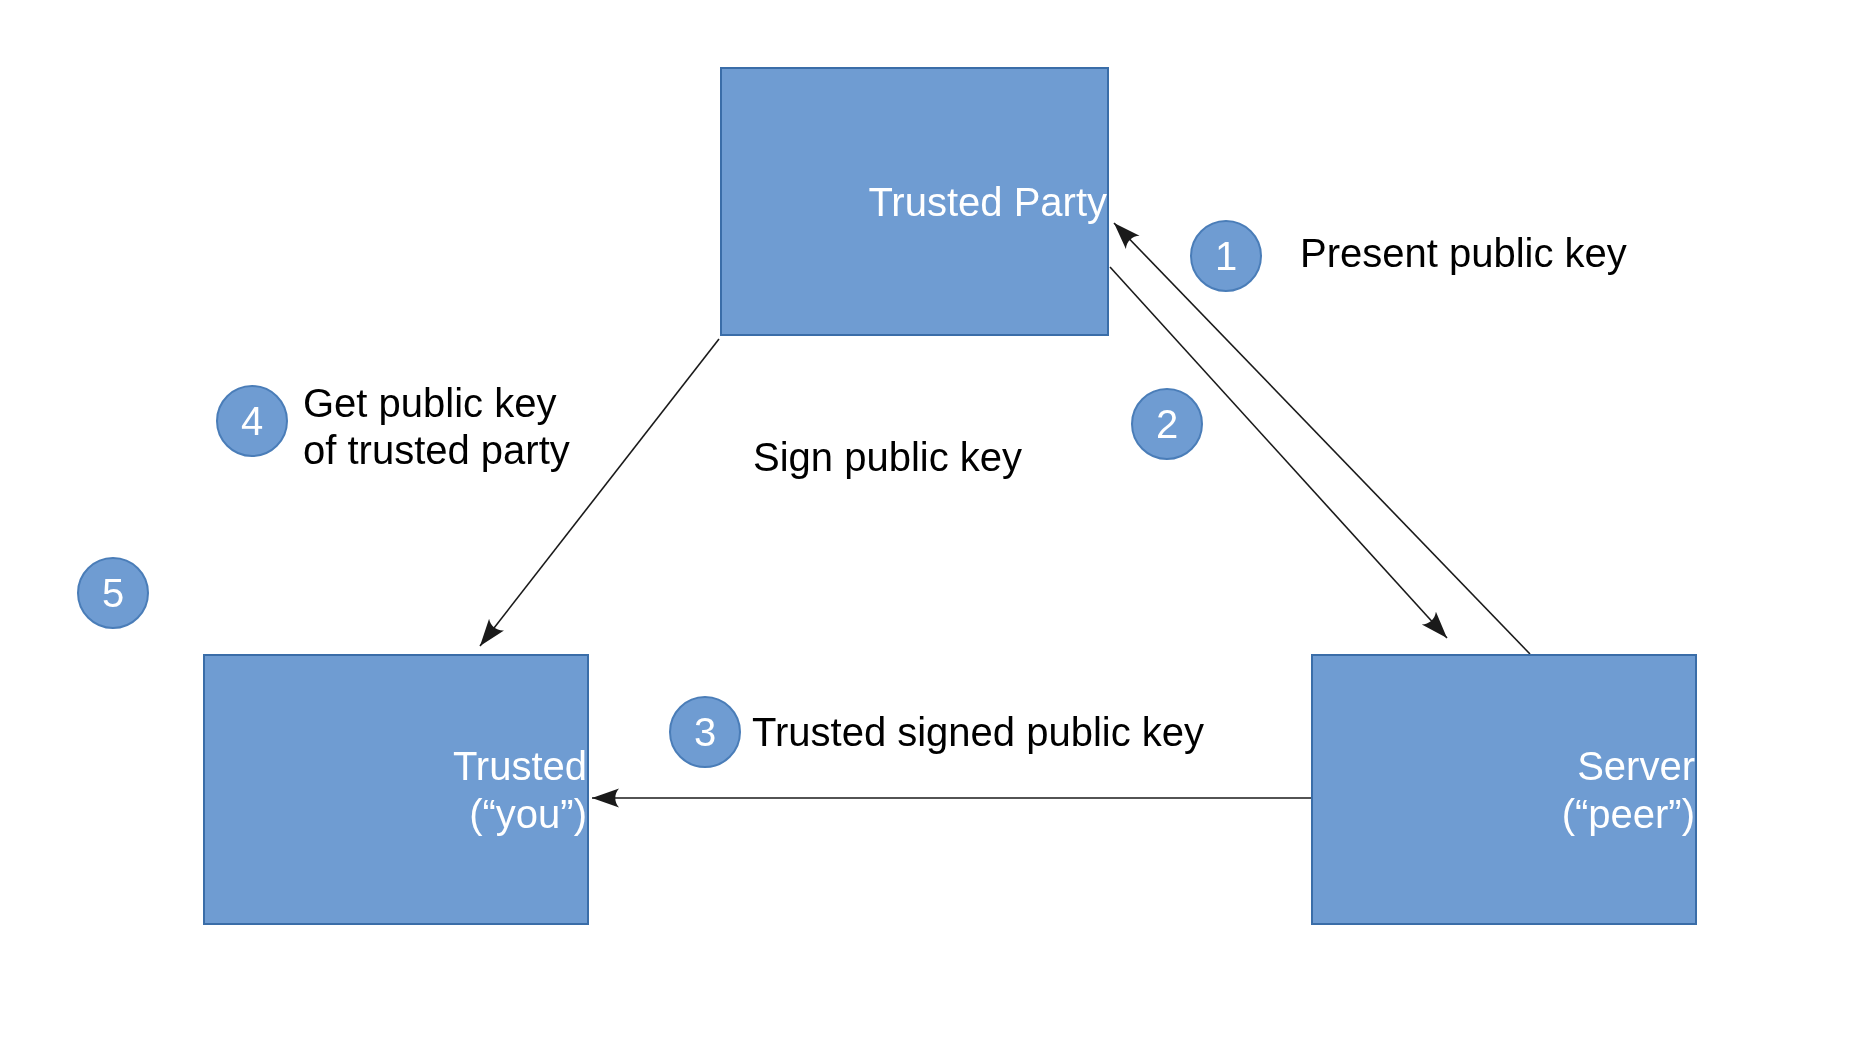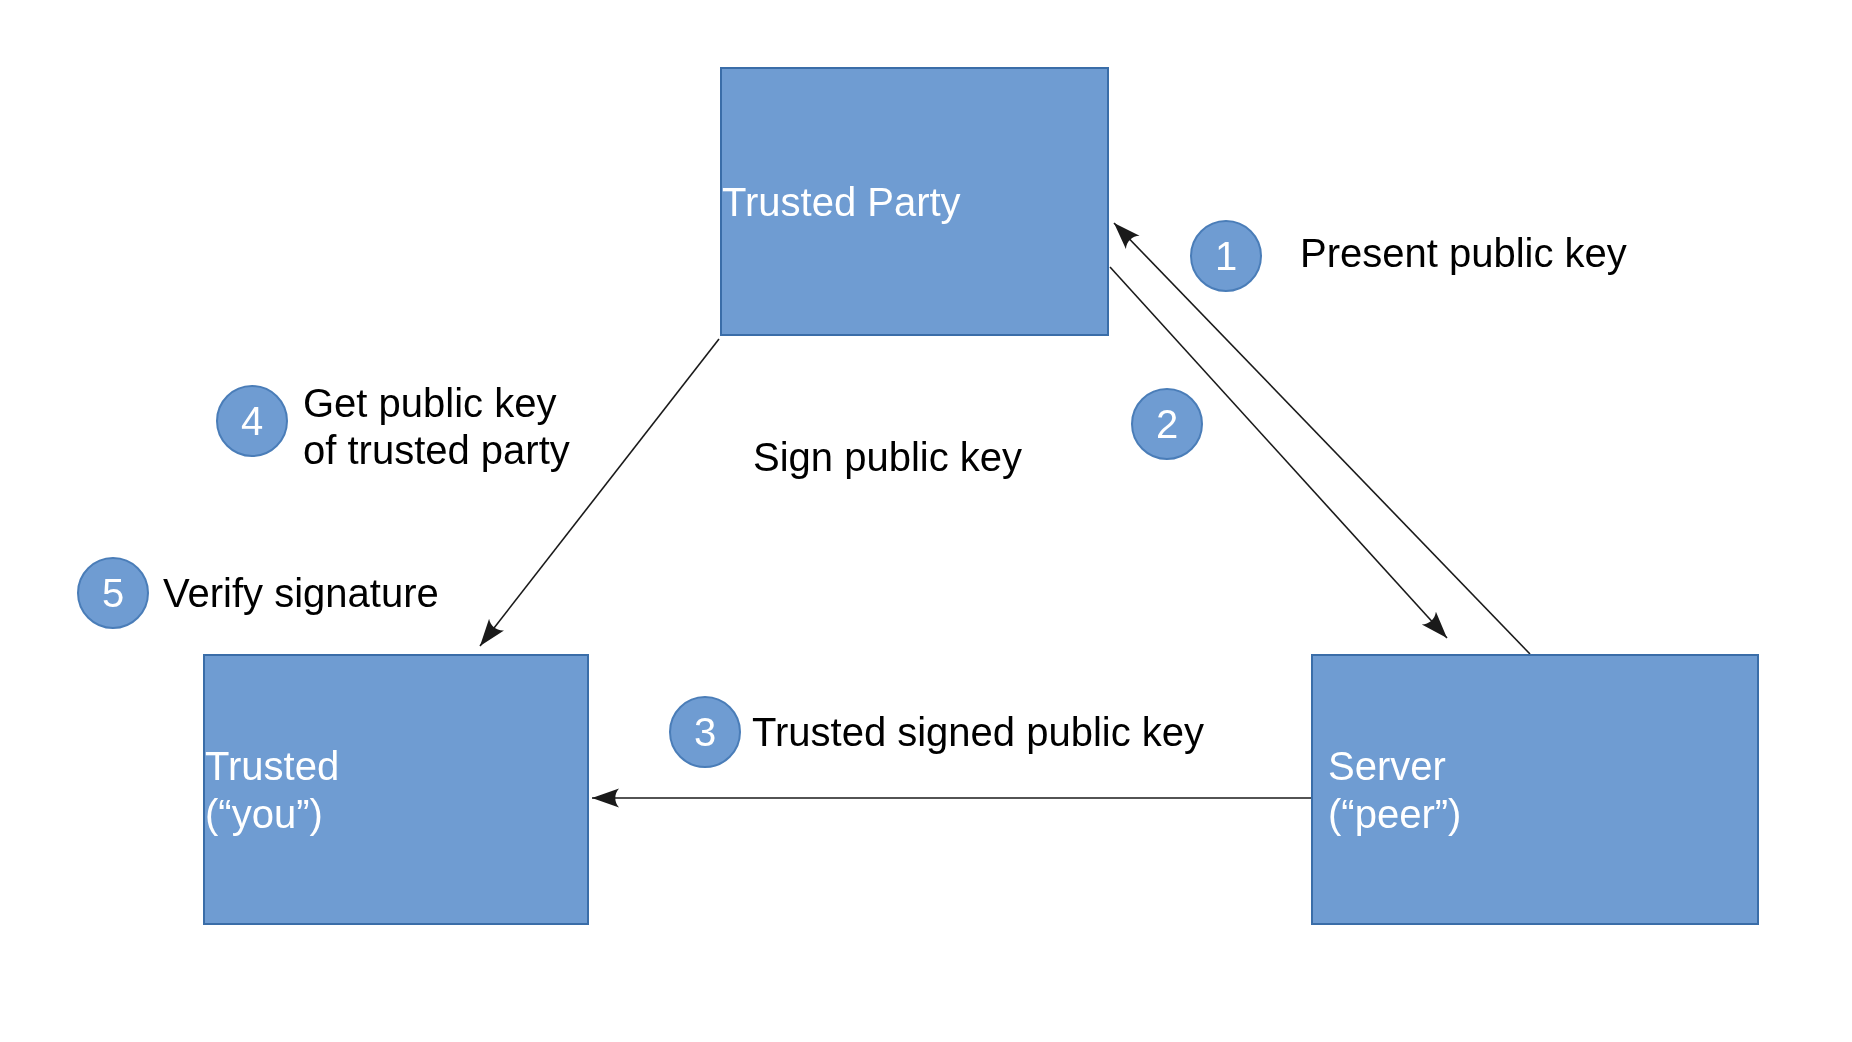--- a/index.html
+++ b/index.html
@@ -30,30 +30,30 @@
     fill: var(--arrow-color, #1a1a1a);
     stroke: none;
   }
   .node {
     position: absolute;
     box-sizing: border-box;
     background: var(--node-fill, #6f9cd2);
     border: 2px solid var(--node-border, #3a6da8);
     display: flex;
     flex-direction: column;
-    align-items: flex-start;
+    align-items: flex-end;
     justify-content: center;
     text-align: center;
     color: var(--text-on-node, #ffffff);
     font-size: 40px;
     line-height: 48px;
   }
   .node-trusted-party { left: 720px; top: 67px;  width: 389px; height: 269px; }
   .node-client        { left: 203px; top: 654px; width: 386px; height: 271px; }
-  .node-server        { left: 1311px; top: 654px; width: 448px; height: 271px; padding-left: 15px; }
+  .node-server        { left: 1311px; top: 654px; width: 386px; height: 271px; padding-left: 15px; }
   .node-subtitle:empty { display: none; }
 
   .step-circle {
     position: absolute;
     box-sizing: border-box;
     width: 72px;
     height: 72px;
     border-radius: 50%;
     background: var(--circle-fill, #6f9cd2);
     border: 2px solid var(--circle-border, #4a7db8);
@@ -128,15 +128,14 @@
   </div>
   <div class="step-circle circle-5">
     <span>5</span>
   </div>
 
   <div class="step-label label-1">Present public key</div>
   <div class="step-label label-2">Sign public key</div>
   <div class="step-label label-3">Trusted signed public key</div>
   <div class="step-label label-4">Get public key
 of trusted party</div>
-  <div class="step-label label-5">Verify signature</div>
 
 </div>
 
 </body></html>

